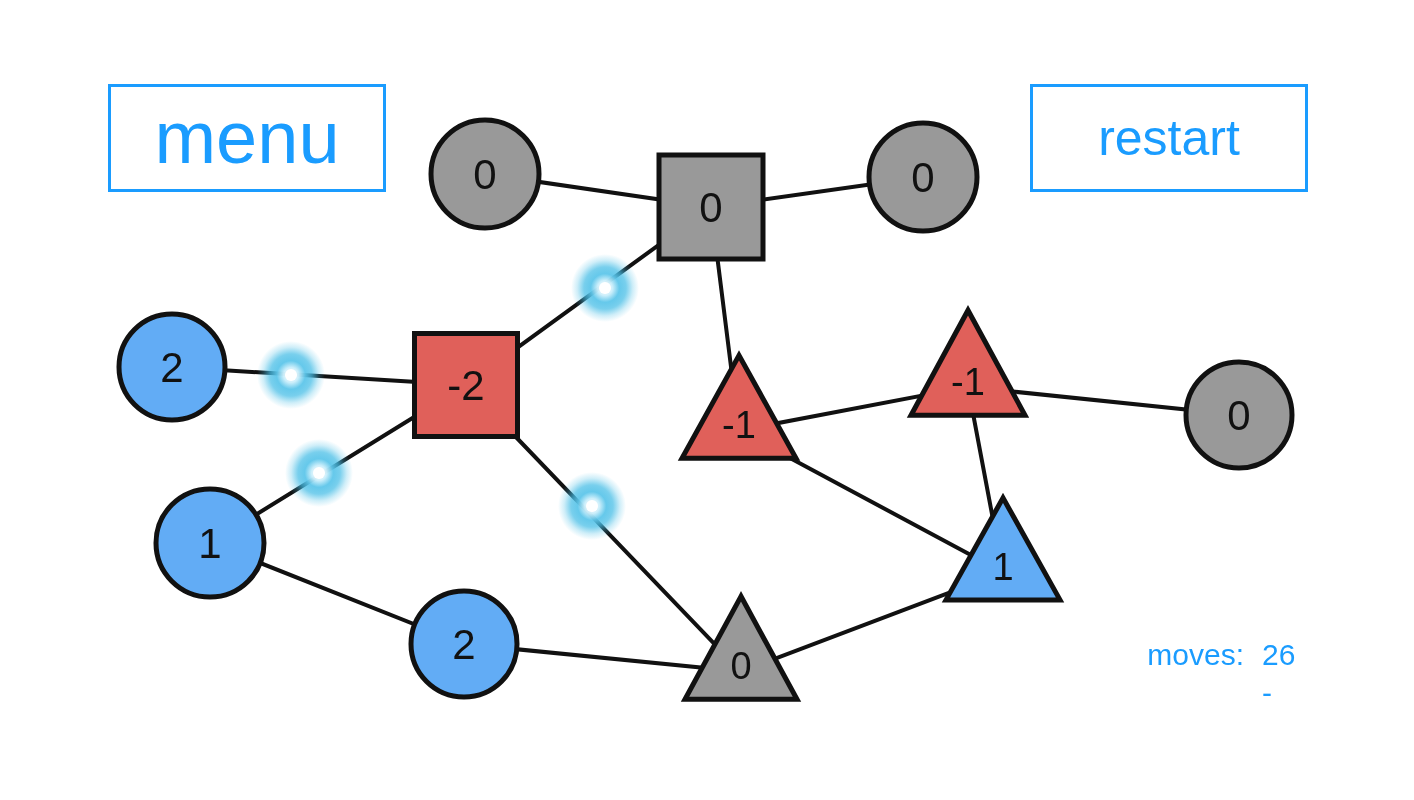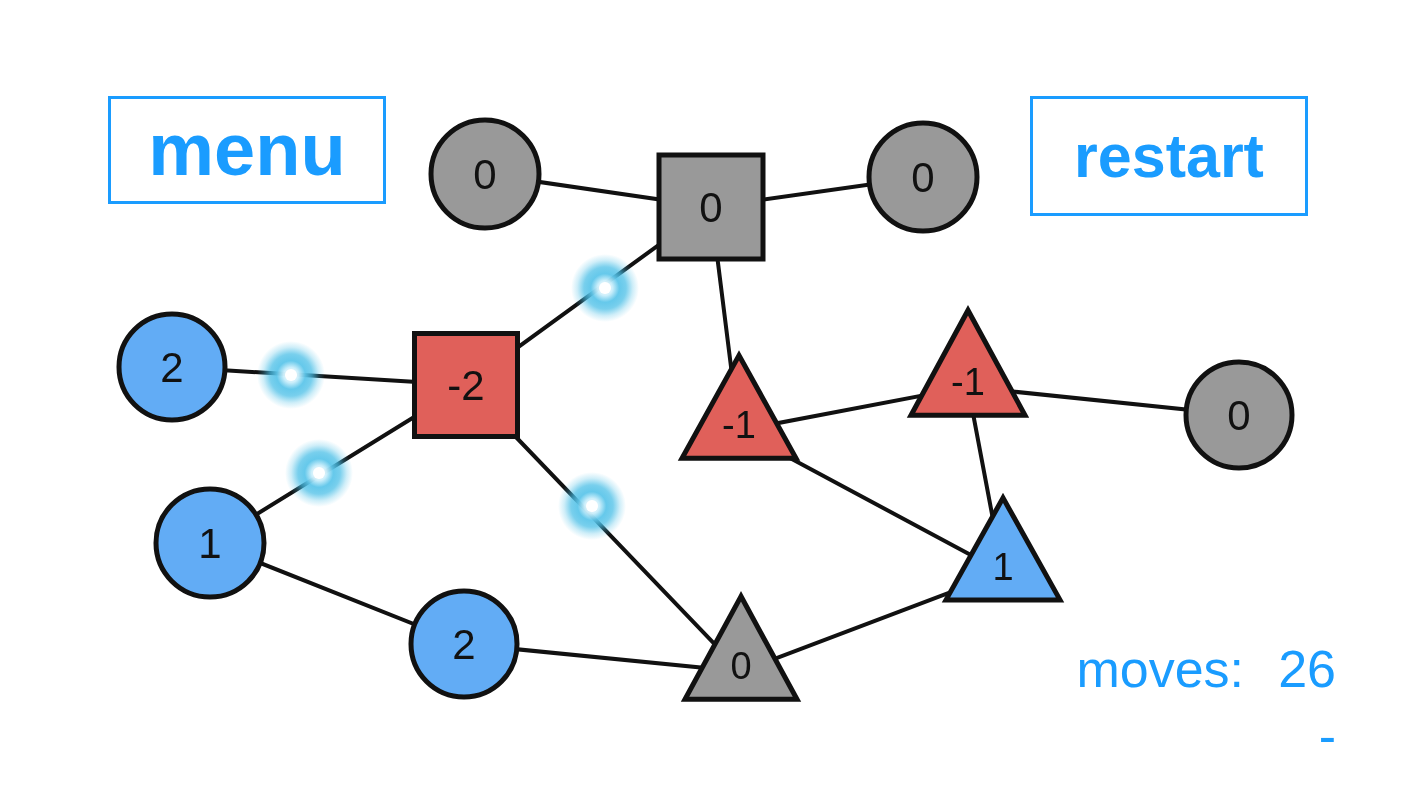--- a/index.html
+++ b/index.html
@@ -28,68 +28,67 @@
     height: 800px;
   }
   
   .ui-btn {
     position: absolute;
     box-sizing: border-box;
     border: 3px solid #1a9cff;
     background: #ffffff;
     color: #1a9cff;
     font-family: "Liberation Sans", sans-serif;
-    font-weight: 700;
+    font-weight: 400;
     display: flex;
     align-items: center;
     justify-content: center;
     line-height: 1;
     letter-spacing: 0px;
     cursor: pointer;
     user-select: none;
-    margin-top: 12px;
   }
   #menu-button {
     left: 108px;
     top: 84px;
     width: 278px;
     height: 108px;
     font-size: 74px;
   }
   #restart-button {
     left: 1030px;
     top: 84px;
     width: 278px;
-    height: 120px;
-    font-size: 61px;
+    height: 108px;
+    font-size: 50px;
   }
   
   #score-panel {
     position: absolute;
     right: 78px;
     top: 636px;
     color: #1a9cff;
     font-family: "Liberation Sans", sans-serif;
     font-weight: 300;
-    font-size: 52px;
+    font-size: 30px;
     line-height: 1.28;
     text-align: right;
     user-select: none;
   }
   .score-row {
     display: flex;
     justify-content: flex-end;
     align-items: baseline;
     white-space: pre;
   }
   .score-label { }
   .score-value {
     display: inline-block;
     min-width: 74px;
-    text-align: right;
+    text-align: left;
     padding-left: 18px;
   }
   
   text.node-label {
     font-family: "Liberation Sans", sans-serif;
     font-weight: 300;
     fill: #111111;
     text-anchor: middle;
     dominant-baseline: central;
     user-select: none;

